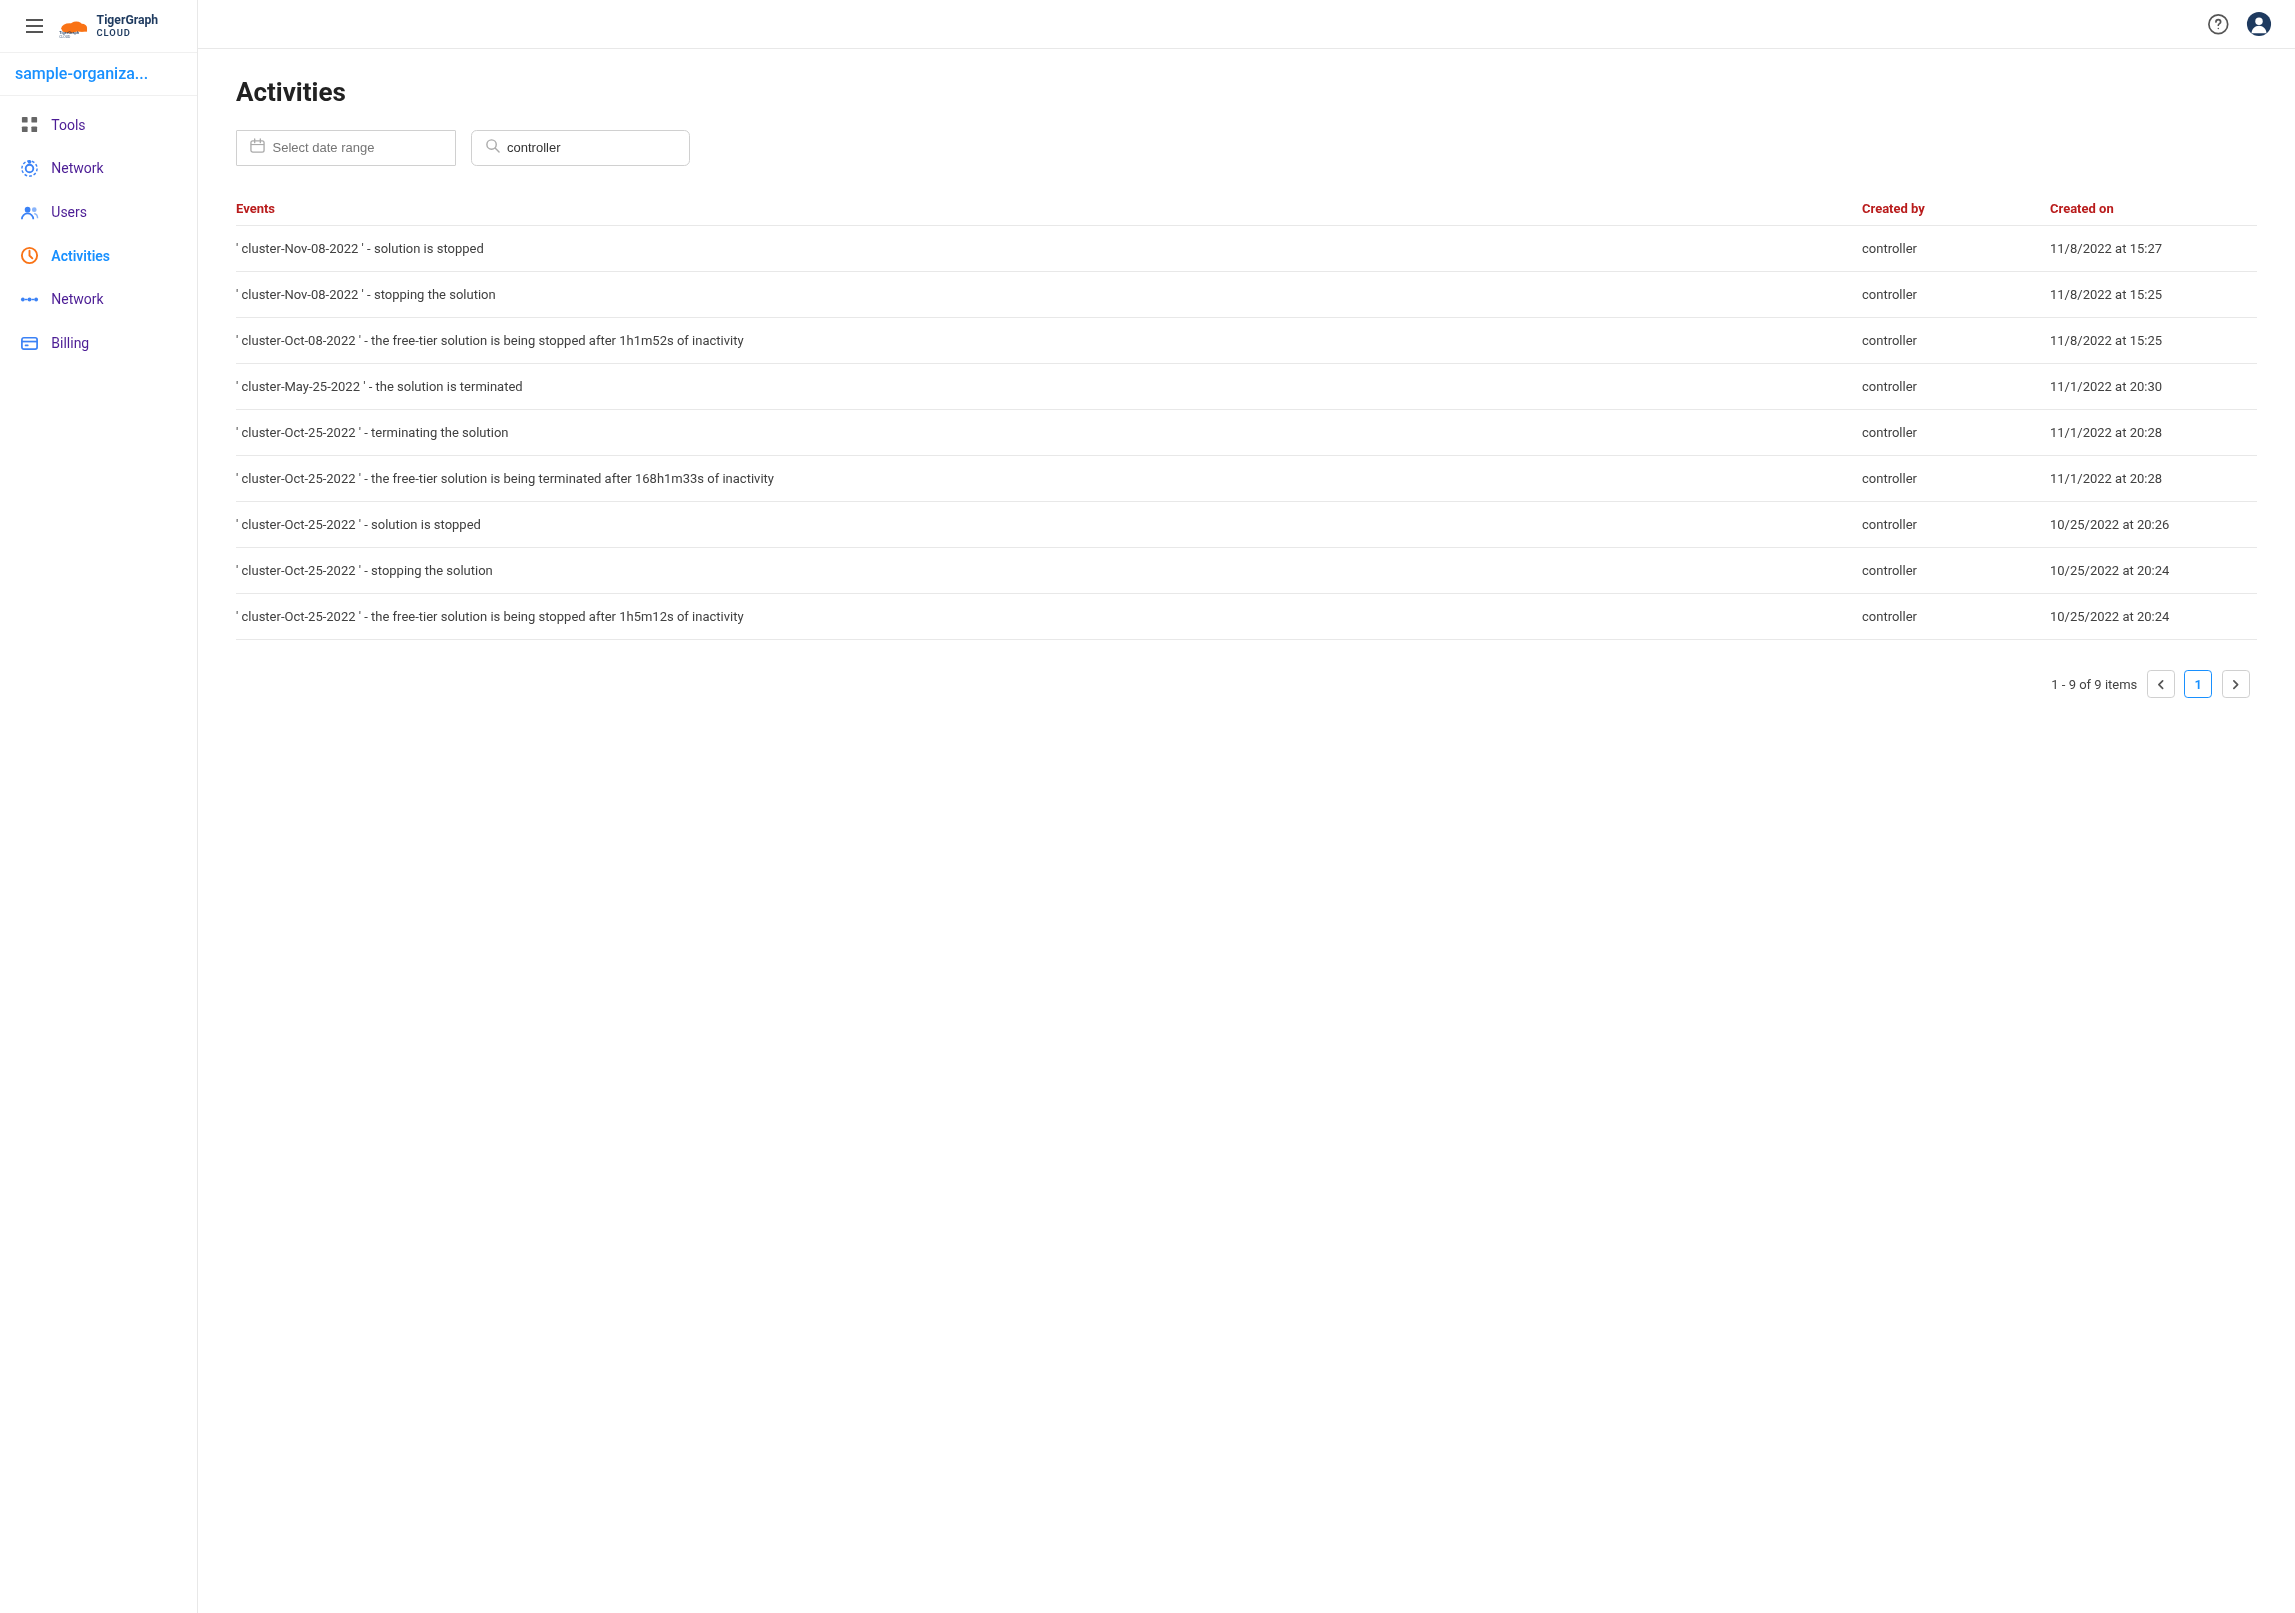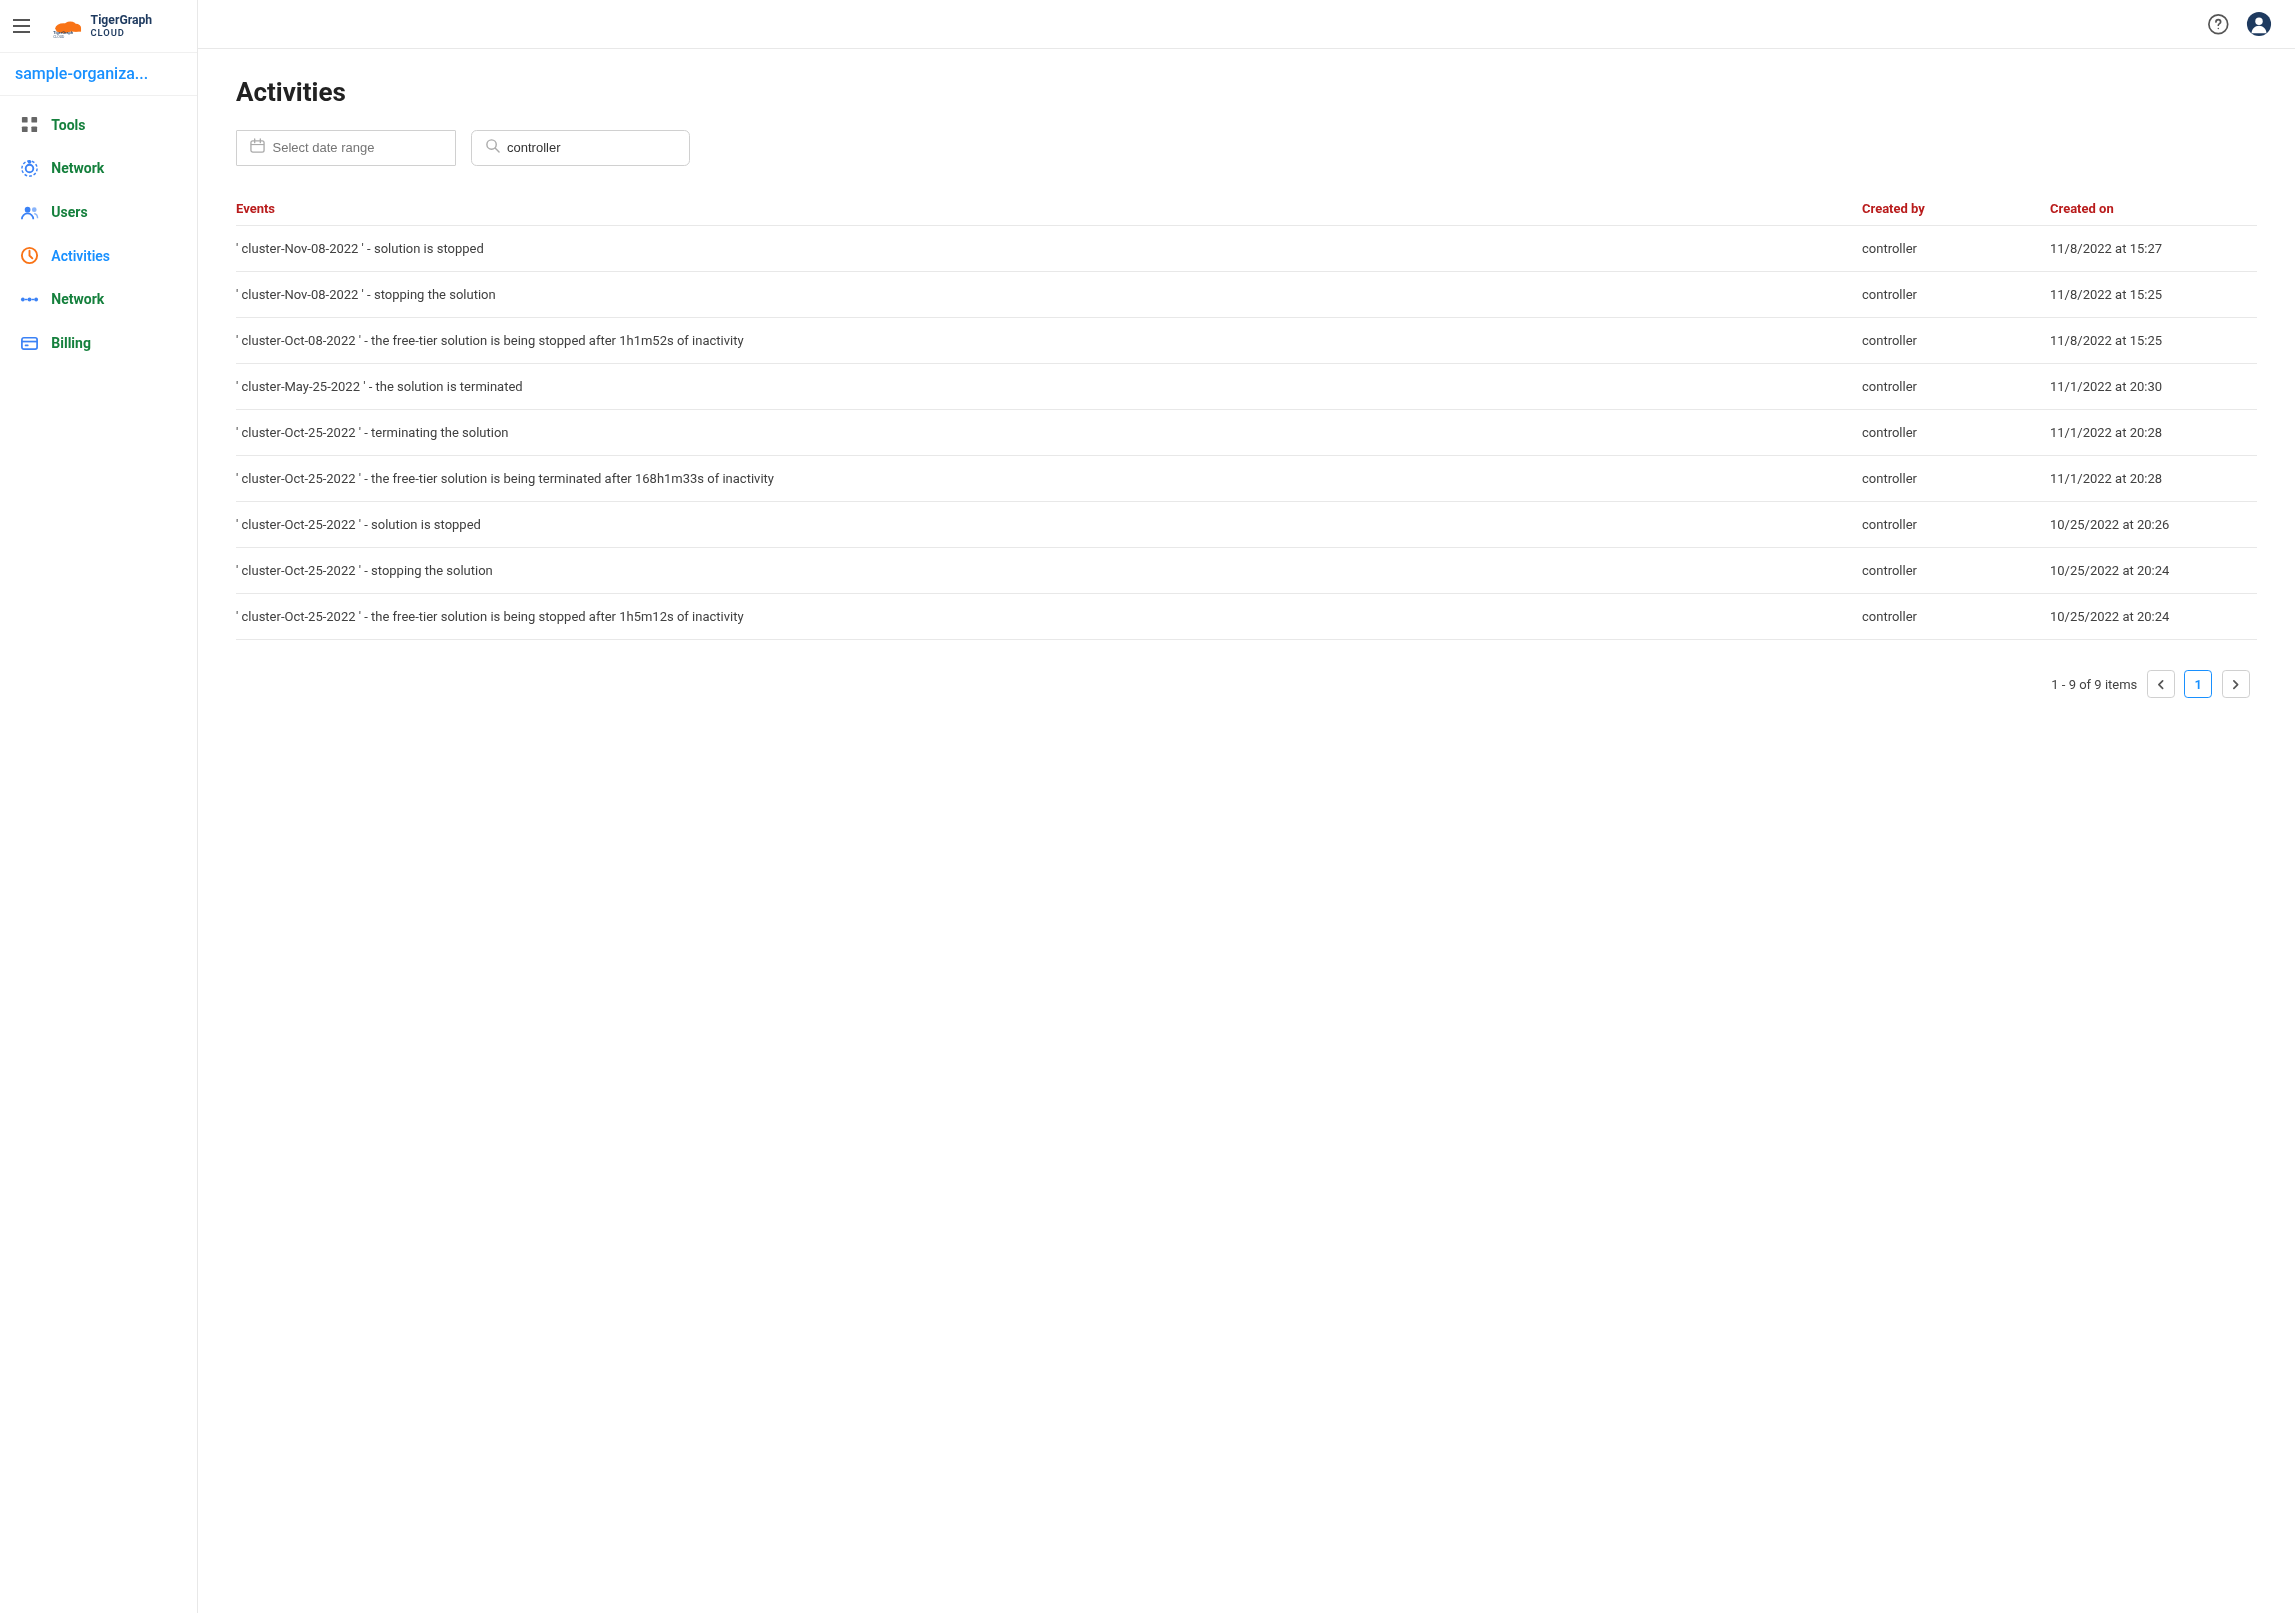--- a/index.html
+++ b/index.html
@@ -8,24 +8,24 @@
     
     .sidebar {
       width: 198px;
       background: #fff;
       border-right: 0.9px solid #e8e8e8;
       display: flex;
       flex-direction: column;
       flex-shrink: 0;
     }
     .sidebar-header {
-      padding: 13px 13px;
+      padding: 13px 26px;
       display: flex;
       align-items: center;
-      gap: 21px;
+      gap: 14px;
       border-bottom: 0.9px solid #f0f0f0;
     }
     .hamburger-icon {
       display: flex; flex-direction: column; gap: 3.8px; cursor: pointer;
     }
     .hamburger-icon span {
       display: block; width: 17px; height: 1.9px; background: #555;
     }
     .logo-container {
       display: flex; align-items: center; gap: 5.6px;
@@ -40,23 +40,23 @@
       font-weight: 500;
       border-bottom: 0.9px solid #f0f0f0;
     }
     .nav-items {
       display: flex; flex-direction: column; padding: 7.5px 0;
     }
     .nav-item {
       display: flex; align-items: center; gap: 11.3px;
       padding: 11.3px 19px;
       cursor: pointer;
-      color: #15803d;
+      color: #4c1d95;
       font-size: 14px;
-      font-weight: 700;
+      font-weight: 400;
       transition: background 0.15s;
     }
     .nav-item.active { color: #1890ff; font-weight: 600; }
     .nav-icon {
       width: 21px; height: 21px; display: flex; align-items: center; justify-content: center; flex-shrink: 0;
     }
 
     
     .main-content {
       flex: 1; display: flex; flex-direction: column; overflow: auto; background: #fff;

